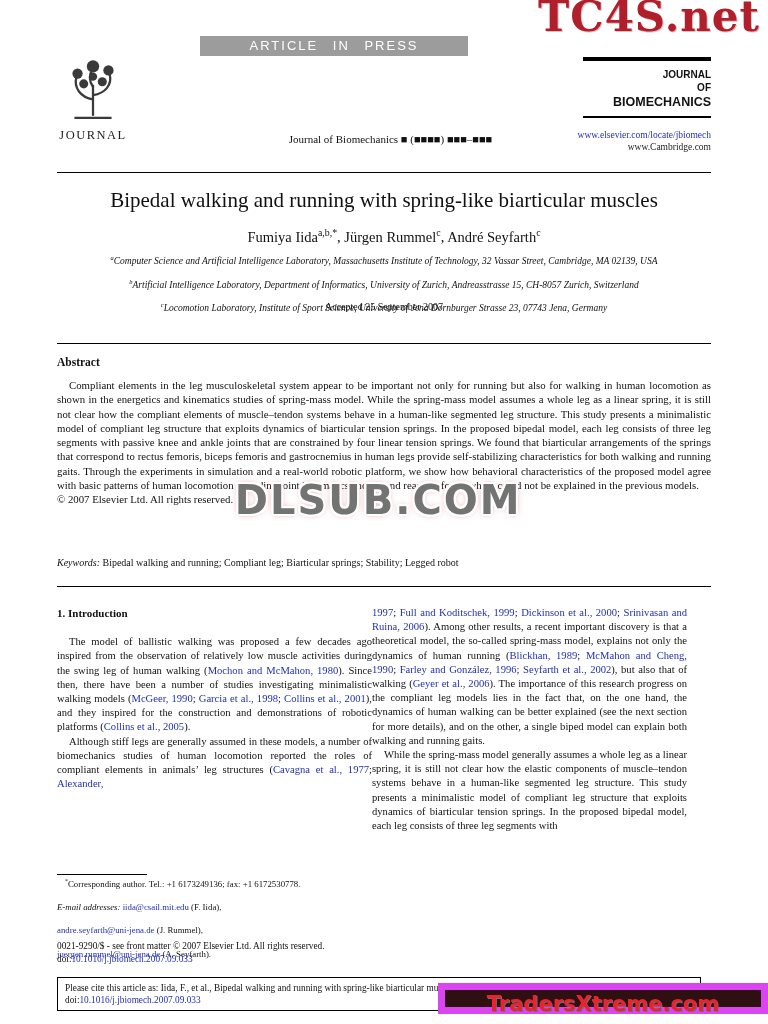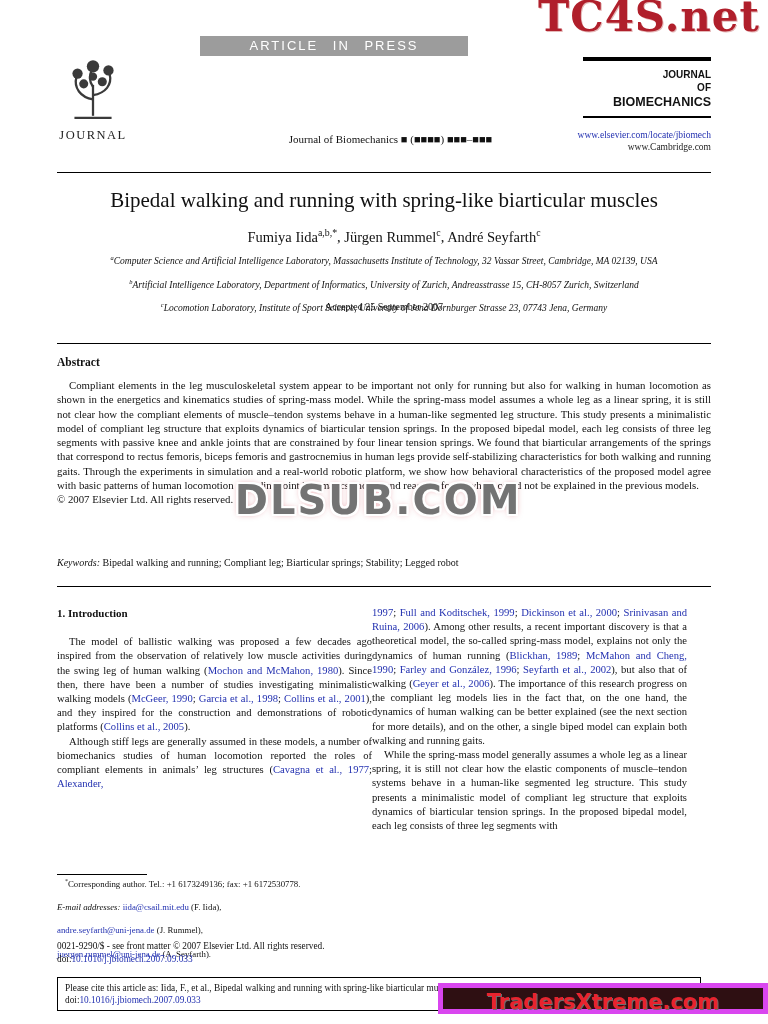--- a/index.html
+++ b/index.html
@@ -24,21 +24,21 @@
     font-family: "DejaVu Sans", sans-serif; font-weight: 800;
     font-size: 40px; letter-spacing: 2px; color: #737373;
     text-shadow: -2px -2px 0 #fff, 2px -2px 0 #fff, -2px 2px 0 #fff, 2px 2px 0 #fff,
                  0 -2px 0 #fff, 0 2px 0 #fff, -2px 0 0 #fff, 2px 0 0 #fff,
                  0 0 6px rgba(200,30,46,.5);
   }
   .wm-bottom {
     position: absolute; top: 983px; right: 0; width: 330px; height: 31px;
     background: #2e0f12; color: #e8232e; text-align: center; line-height: 29px;
     font-family: "DejaVu Sans", sans-serif; font-weight: 800; font-size: 21px;
-    text-shadow: 1px 1px 0 #6e6e6e; border: 5px solid #d946ef;
+    text-shadow: 1px 1px 0 #6e6e6e; border: 7px solid #d946ef;
   }
 
   
   .banner {
     position: absolute; top: 36px; left: 200px; width: 268px; height: 20px;
     background: #9c9c9c; color: #fff; text-align: center; line-height: 20px;
     font-family: "Liberation Sans", sans-serif; font-weight: 400; font-size: 13px;
     letter-spacing: 2px; word-spacing: 9px;
   }
   .elsevier { position: absolute; top: 56px; left: 57px; width: 72px; text-align: center; }

